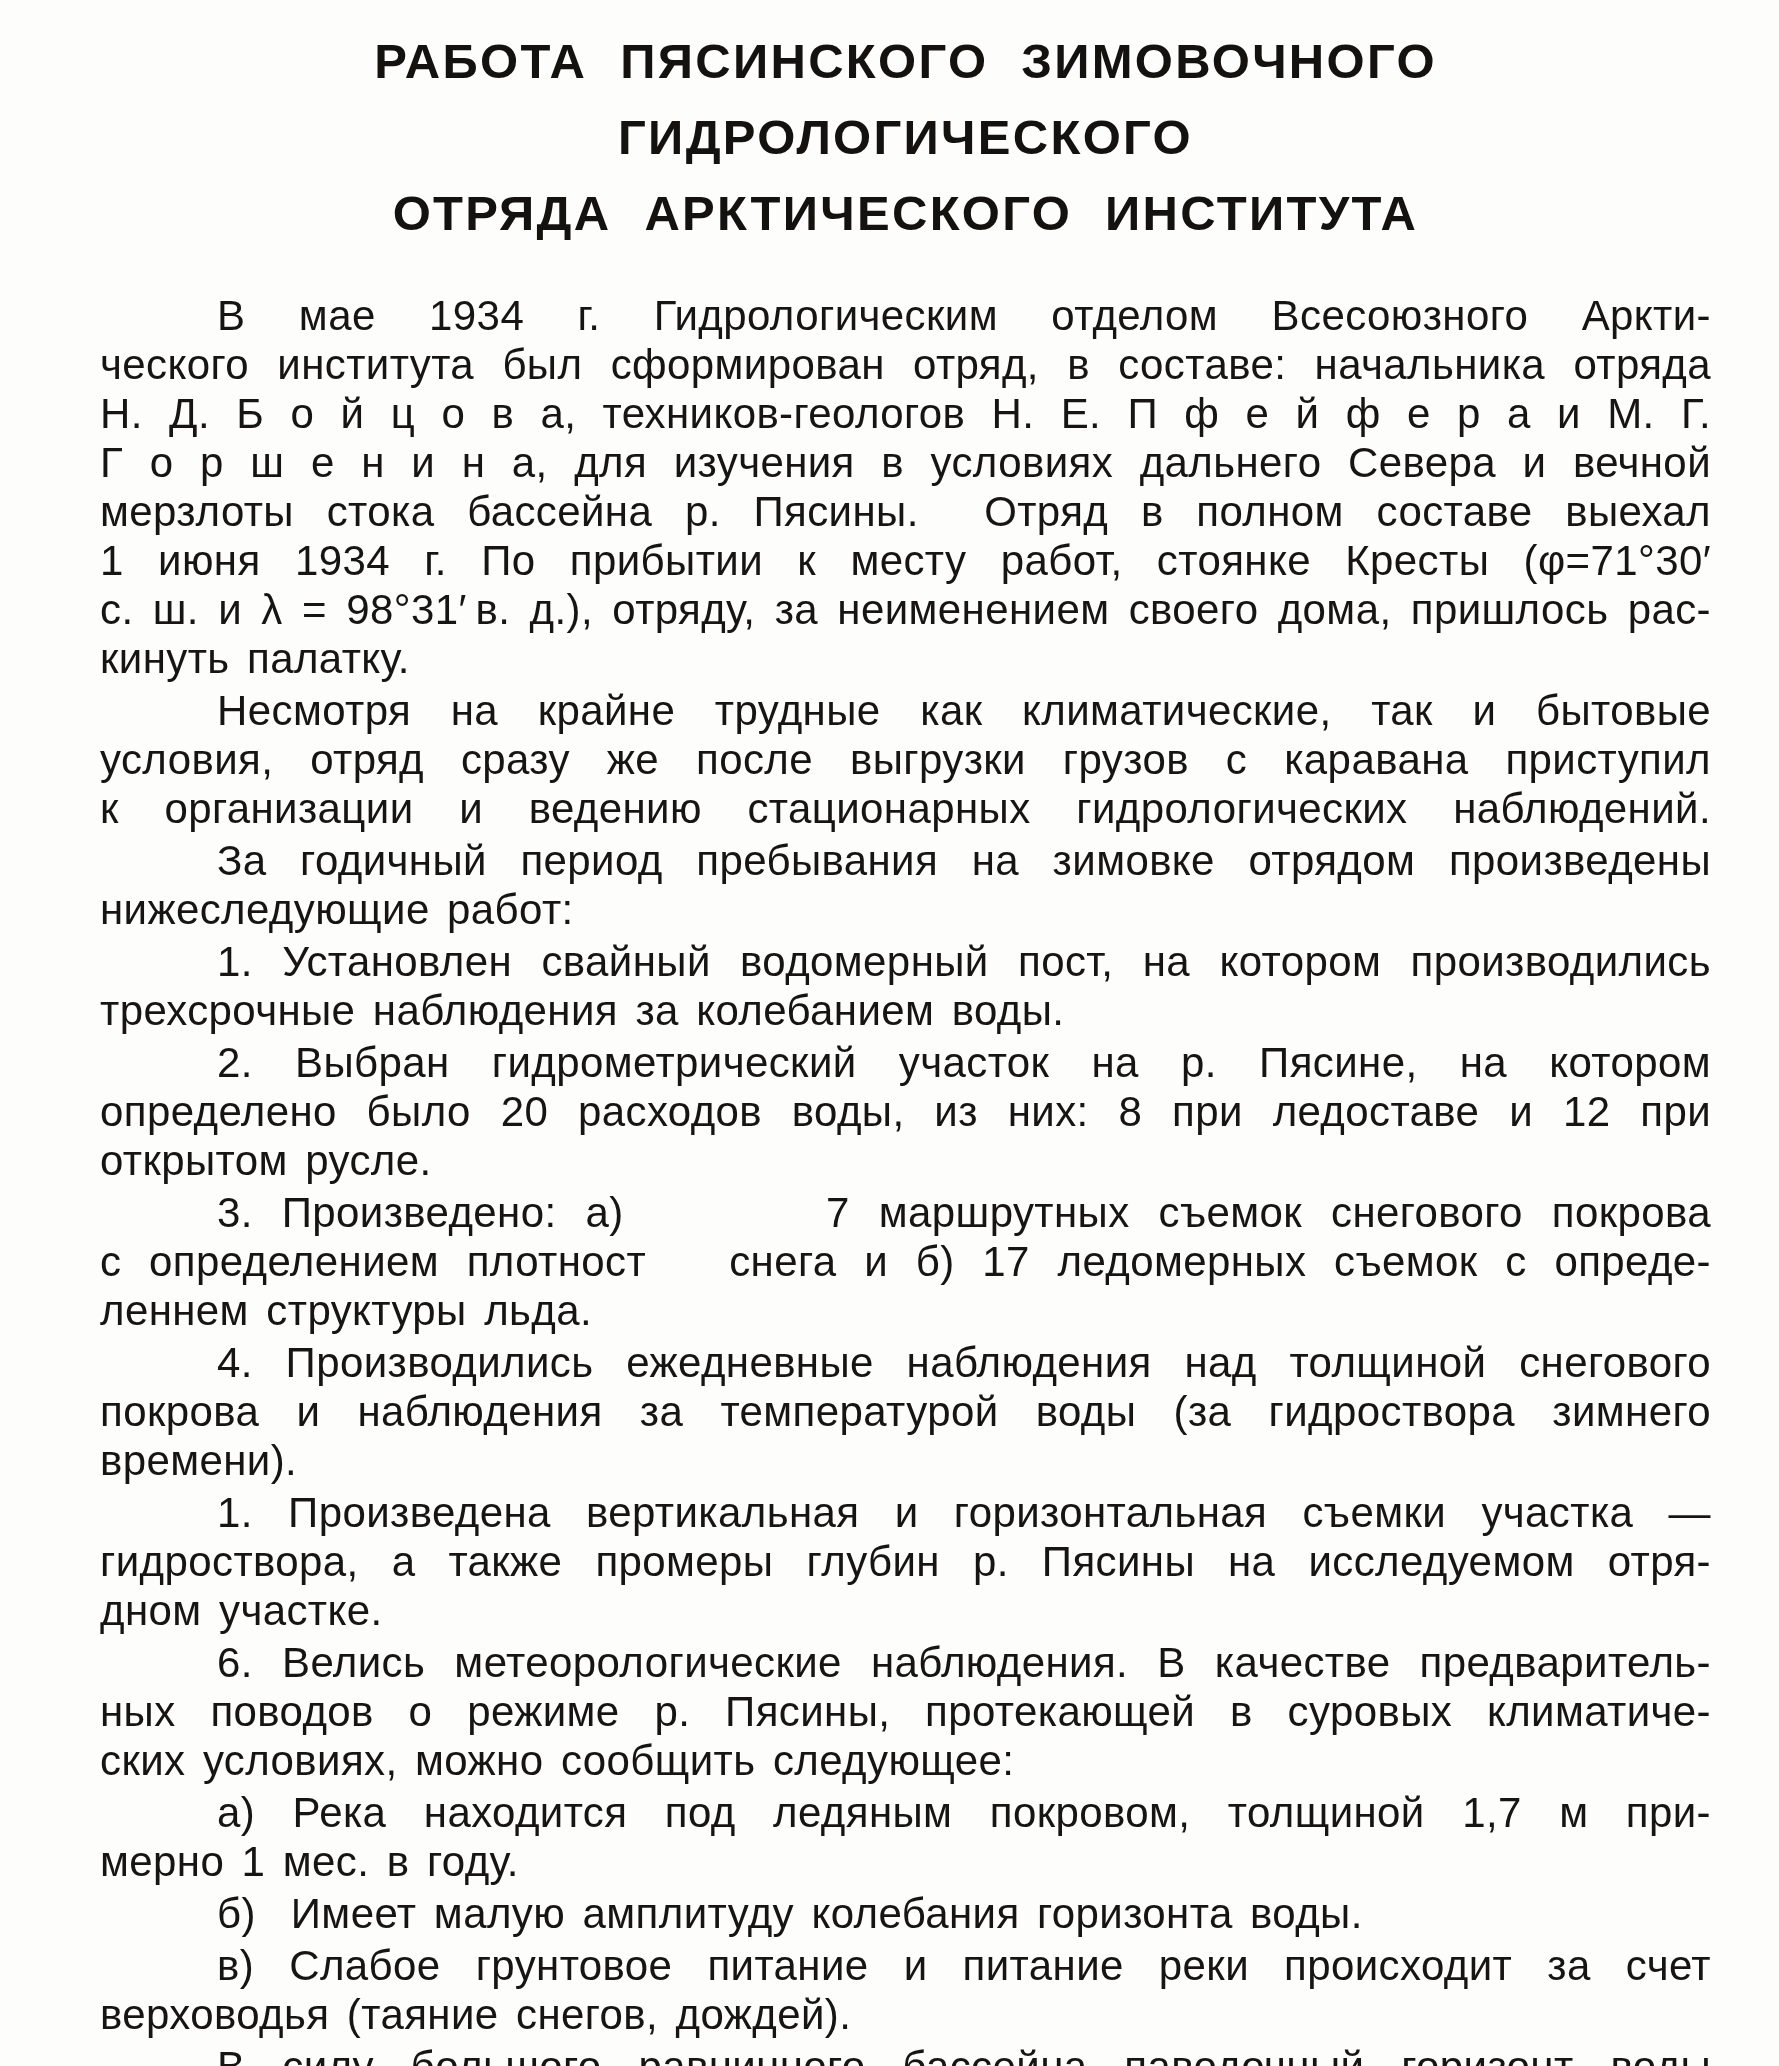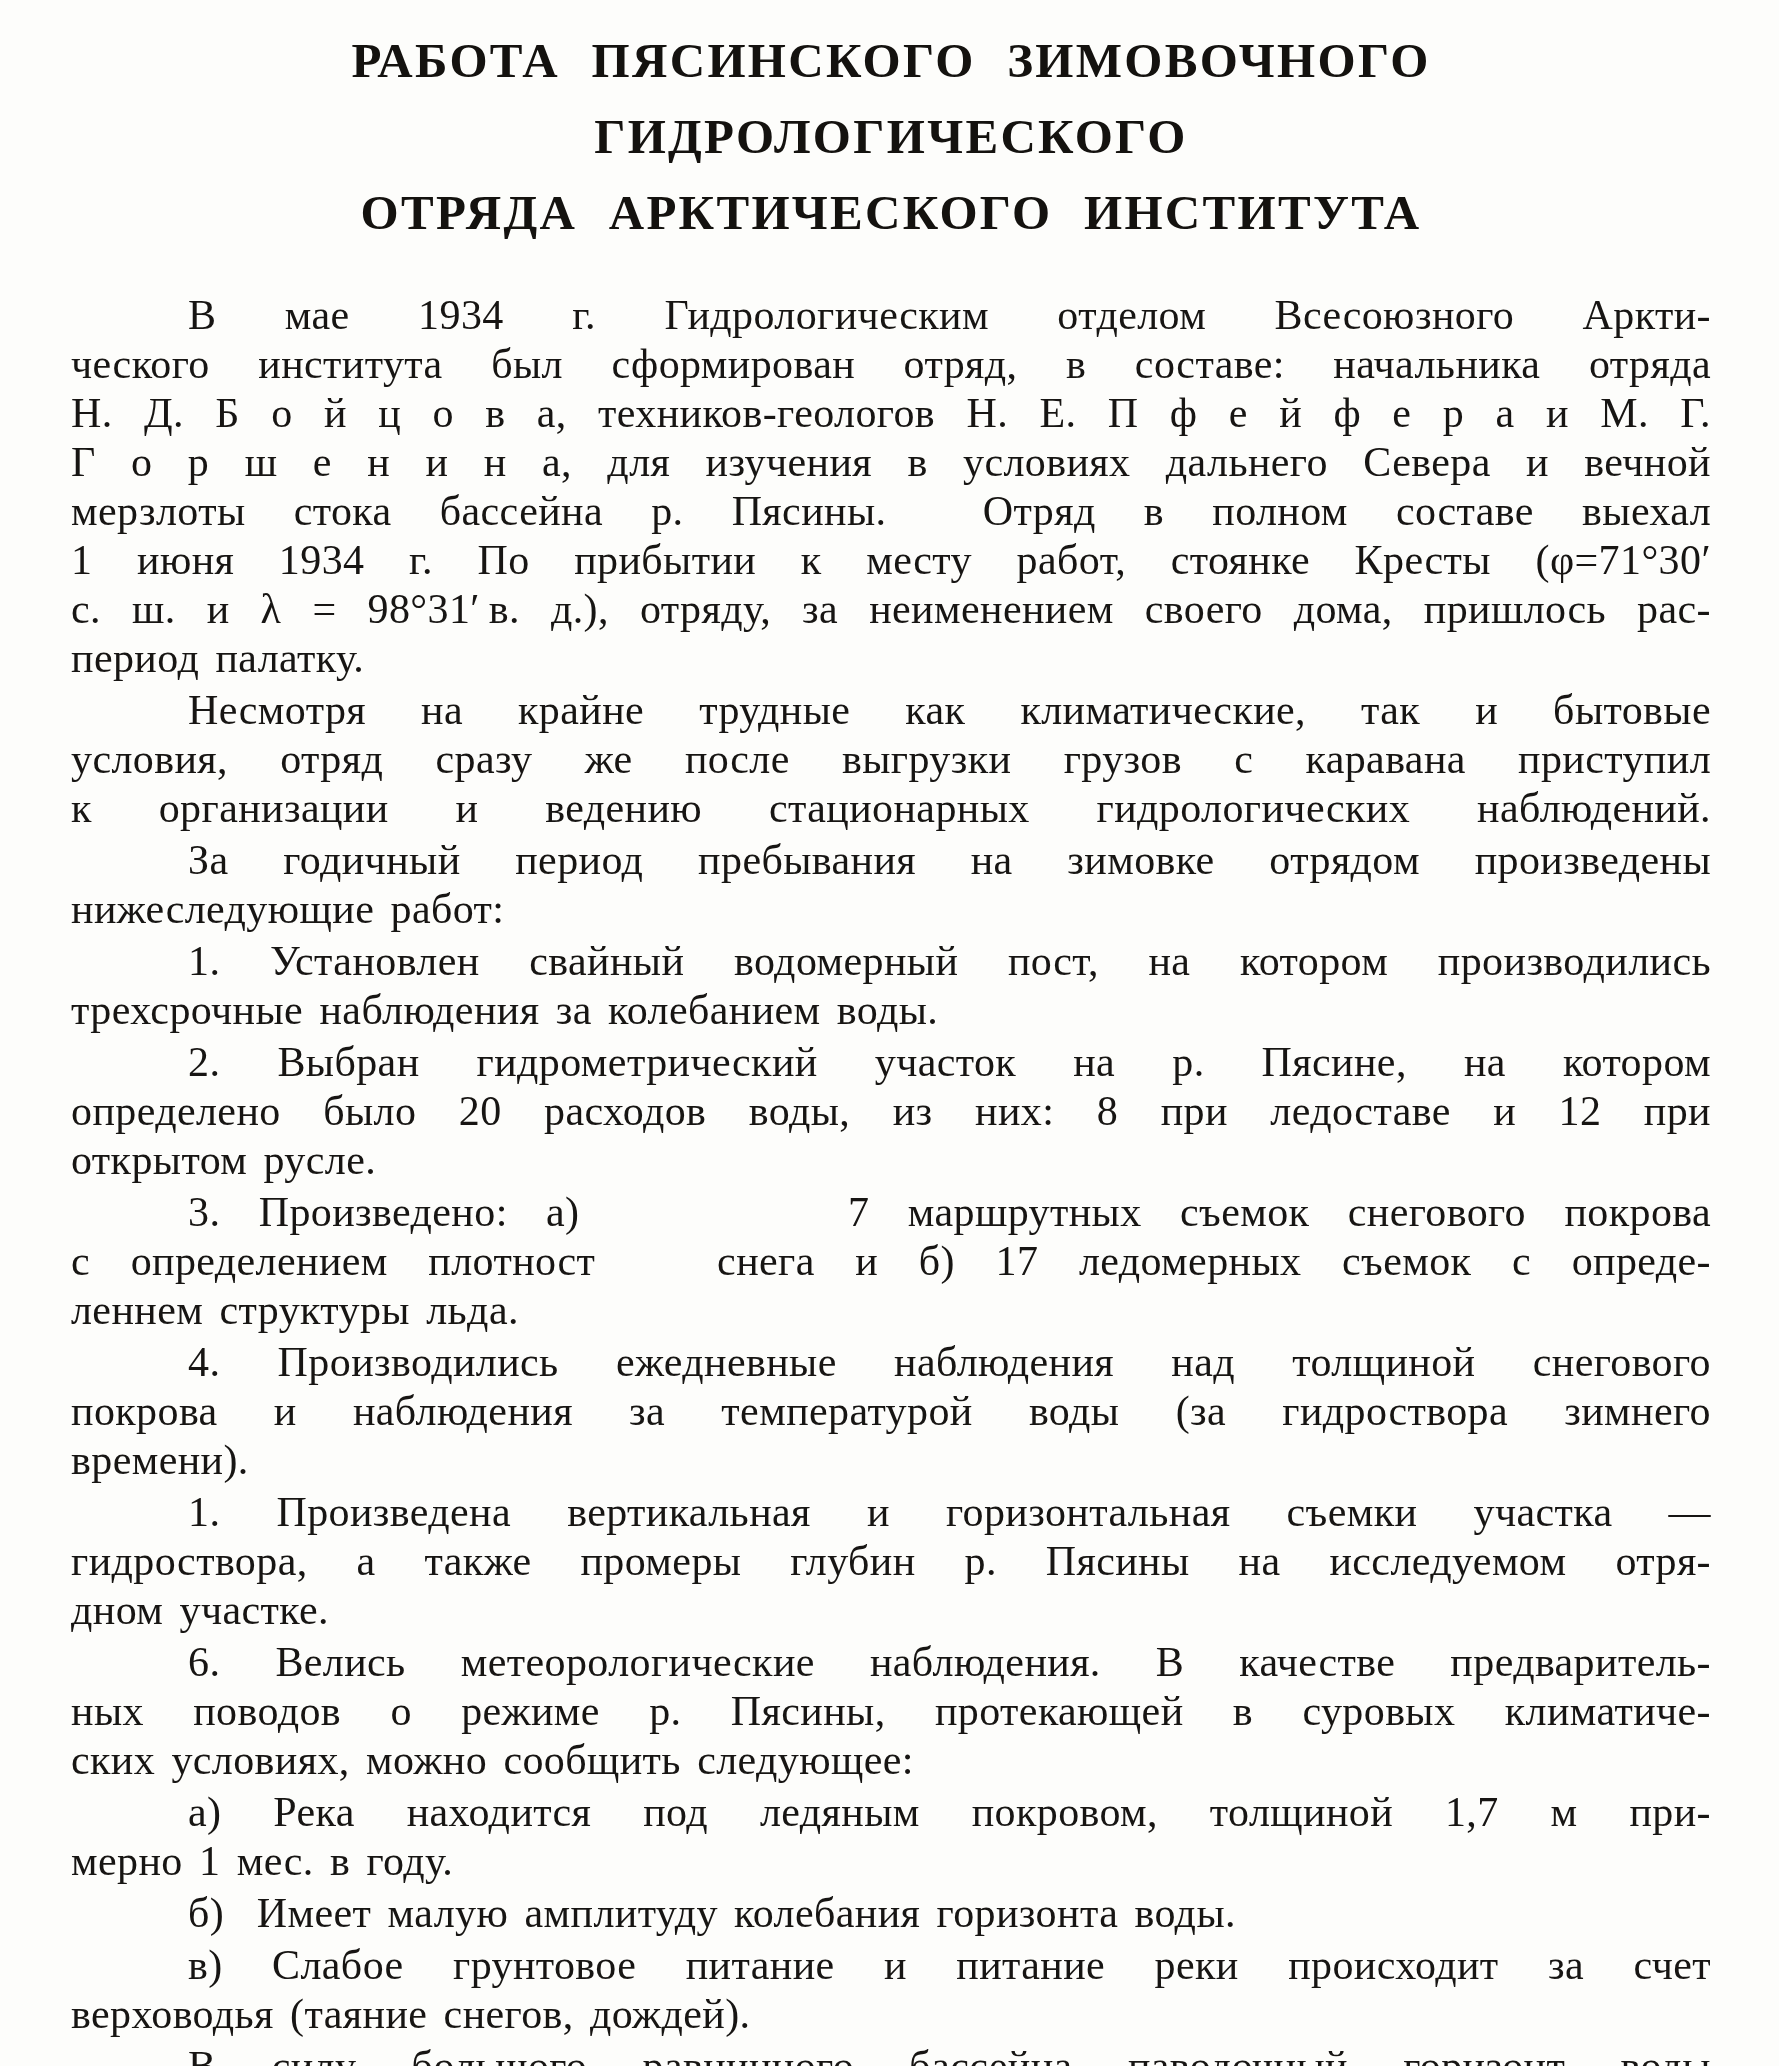--- a/index.html
+++ b/index.html
@@ -6,22 +6,22 @@
     margin: 0;
     padding: 0;
     background: #ffffff;
   }
   .page {
     position: relative;
     width: 1779px;
     height: 2066px;
     box-sizing: border-box;
     background: #fdfdfb;
-    padding: 23px 65px 0 68px;
-    font-family: Liberation Serif, serif;
+    padding: 23px 65px 0 97px;
+    font-family: Liberation Sans, sans-serif;
     color: #171513;
     overflow: hidden;
   }
   .title {
     text-align: center;
     font-weight: bold;
     font-size: 49px;
     line-height: 76px;
     letter-spacing: 2.3px;
     word-spacing: 17px;
@@ -58,21 +58,21 @@
   <div class="bodytext">
 
     <div class="para">
       <div class="ln ind">В мае 1934 г. Гидрологическим отделом Всесоюзного Аркти-</div>
       <div class="ln">ческого института был сформирован отряд, в составе: начальника отряда</div>
       <div class="ln">Н. Д. Б о й ц о в а, техников-геологов Н. Е. П ф е й ф е р а и М. Г.</div>
       <div class="ln">Г о р ш е н и н а, для изучения в условиях дальнего Севера и вечной</div>
       <div class="ln">мерзлоты стока бассейна р. Пясины. &nbsp;Отряд в полном составе выехал</div>
       <div class="ln">1 июня 1934 г. По прибытии к месту работ, стоянке Кресты (φ=71°30′</div>
       <div class="ln">с. ш. и λ = 98°31′ в. д.), отряду, за неименением своего дома, пришлось рас-</div>
-      <div class="ln last">период палатку.</div>
+      <div class="ln last">кинуть палатку.</div>
     </div>
 
     <div class="para">
       <div class="ln ind">Несмотря на крайне трудные как климатические, так и бытовые</div>
       <div class="ln">условия, отряд сразу же после выгрузки грузов с каравана приступил</div>
       <div class="ln">к организации и ведению стационарных гидрологических наблюдений.</div>
     </div>
 
     <div class="para">
       <div class="ln ind">За годичный период пребывания на зимовке отрядом произведены</div>

